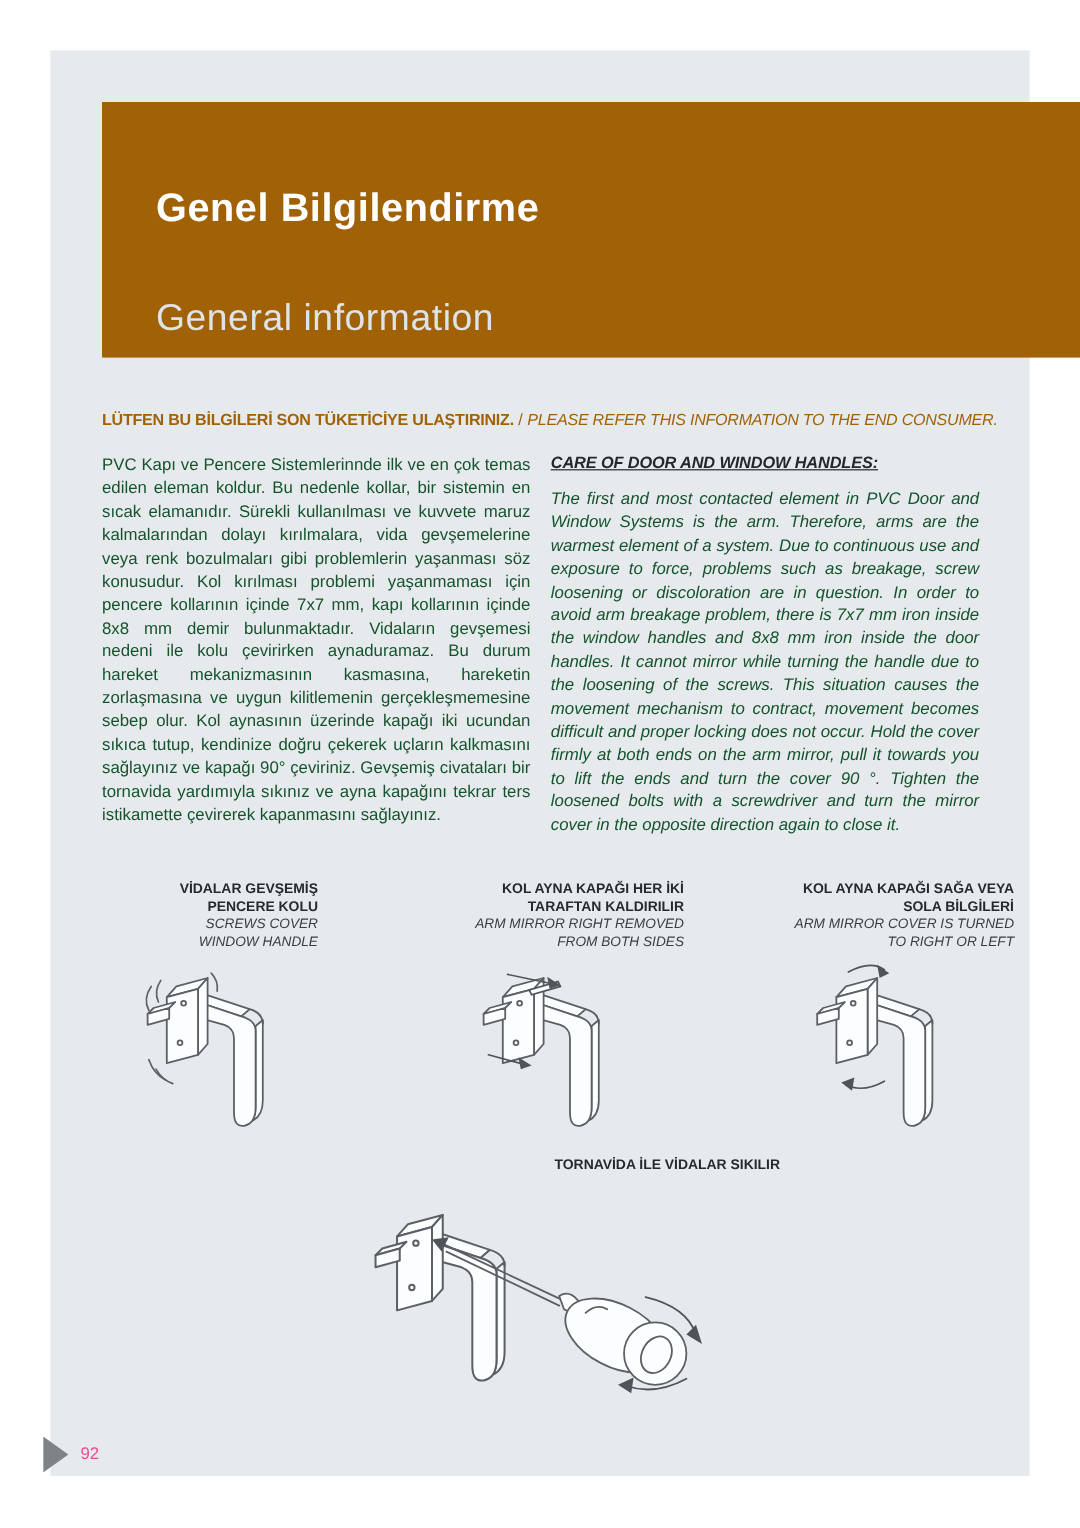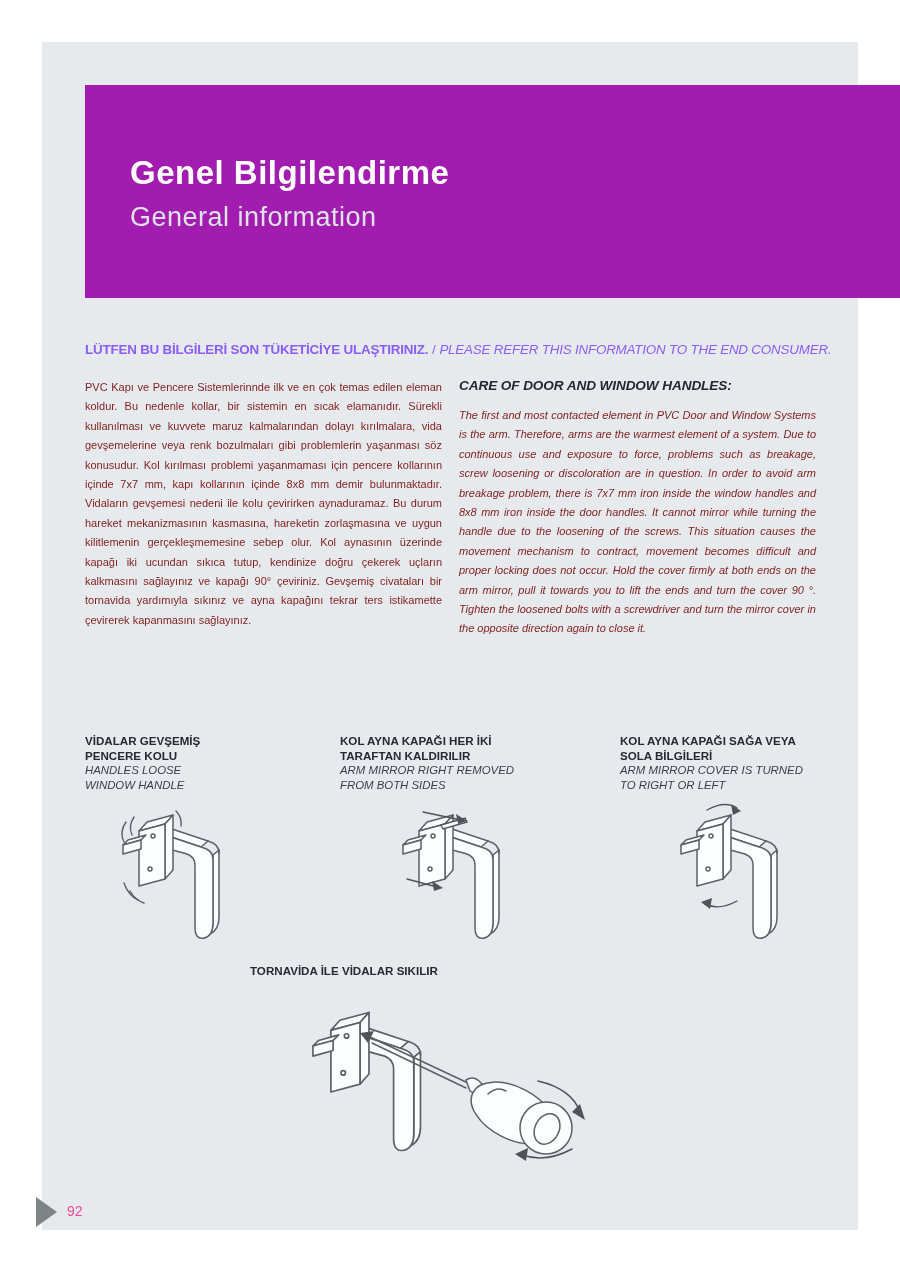--- a/index.html
+++ b/index.html
@@ -1,34 +1,34 @@
 <!DOCTYPE html>
 <html><head>
 <meta charset="utf-8">
 <style>
   * { margin:0; padding:0; box-sizing:border-box; }
   html,body { background:#ffffff; }
   body { font-family:"Liberation Sans", sans-serif; }
   .page { position:relative; width:900px; height:1273px; background:#ffffff; overflow:hidden; }
   .sheet { position:absolute; left:42px; top:42px; width:816px; height:1188px; background:#e7eaed; }
-  .header-block { position:absolute; left:85px; top:85px; width:815px; height:213px; background:#a21caf; }
+  .header-block { position:absolute; left:85px; top:85px; width:815px; height:213px; background:#a16207; }
   .title-wrap { position:absolute; left:45px; top:66px; }
   .title-tr { font-size:33px; font-weight:bold; color:#ffffff; line-height:44px; letter-spacing:.5px; }
-  .title-en { font-size:27px; font-weight:normal; color:#dde3e7; line-height:44px; letter-spacing:.5px; }
-  .notice { position:absolute; left:85px; top:342px; width:740px; font-size:13.4px; color:#8b5cf6; white-space:nowrap; }
+  .title-en { font-size:31px; font-weight:normal; color:#dde3e7; line-height:44px; letter-spacing:.5px;margin-top:48px; }
+  .notice { position:absolute; left:85px; top:342px; width:740px; font-size:13.4px; color:#a16207; white-space:nowrap; }
   .notice .tr { font-weight:600; letter-spacing:-0.2px; }
   .notice .en { font-style:italic; font-weight:500; letter-spacing:-0.2px; }
   .col { position:absolute; top:378px; width:357px; }
   .col-tr { left:85px; }
   .col-en { left:459px; }
   .col h3 { font-size:13.6px; color:#24272c; letter-spacing:-0.1px; margin-bottom:13px; }
-  .col-en h3 { font-style:italic; }
-  .body-text { font-size:11px; line-height:19.4px; text-align:justify; color:#7f1d1d; }
+  .col-en h3 { font-style:italic;text-decoration:underline; }
+  .body-text { font-size:14px; line-height:19.4px; text-align:justify; color:#14532d; }
   .col-en .body-text { font-style:italic; }
-  .figure { position:absolute; text-align:left; }
+  .figure { position:absolute; text-align:right; }
   .fig1 { left:85px;  top:734px; width:180px; }
   .fig2 { left:340px; top:734px; width:230px; }
   .fig3 { left:620px; top:734px; width:225px; }
   .fig4 { left:250px; top:964px; width:400px; }
   .cap-tr { font-size:11.6px; font-weight:bold; color:#26292e; line-height:14.5px; }
   .cap-en { font-size:11.4px; font-style:italic; color:#3a3e44; line-height:14.5px; }
   .figure svg.art { display:block; margin:11px auto 0 auto; }
   .fig4 svg.art { margin-top:12px; }
   .footer { position:absolute; left:36px; top:1197px; display:flex; align-items:center; }
   .page-num { font-size:14px; color:#ec4899; margin-left:10px; position:relative; top:-1px; }
@@ -72,21 +72,21 @@
   </div>
 
   <div class="col col-en">
     <h3>CARE OF DOOR AND WINDOW HANDLES:</h3>
     <p class="body-text">The first and most contacted element in PVC Door and Window Systems is the arm. Therefore, arms are the warmest element of a system. Due to continuous use and exposure to force, problems such as breakage, screw loosening or discoloration are in question. In order to avoid arm breakage problem, there is 7x7 mm iron inside the window handles and 8x8 mm iron inside the door handles. It cannot mirror while turning the handle due to the loosening of the screws. This situation causes the movement mechanism to contract, movement becomes difficult and proper locking does not occur. Hold the cover firmly at both ends on the arm mirror, pull it towards you to lift the ends and turn the cover 90 °. Tighten the loosened bolts with a screwdriver and turn the mirror cover in the opposite direction again to close it.</p>
   </div>
 
   <div class="figure fig1">
     <div class="cap-tr">VİDALAR GEVŞEMİŞ</div>
     <div class="cap-tr">PENCERE KOLU</div>
-    <div class="cap-en">HANDLES LOOSE</div>
+    <div class="cap-en">SCREWS COVER</div>
     <div class="cap-en">WINDOW HANDLE</div>
     <svg class="art" width="120" height="150" viewBox="0 0 120 150">
       <use href="#handle-art"></use>
       <g stroke="#5a6065" stroke-width="1.4" fill="none" stroke-linecap="round">
         <path d="M19,14 Q13,23 17,32"></path>
         <path d="M11,19 Q4,29 9,39"></path>
         <path d="M61,8 Q67,14 66,23"></path>
         <path d="M15,88 Q20,97 29,100"></path>
         <path d="M9,80 Q13,92 23,97"></path>
       </g>

